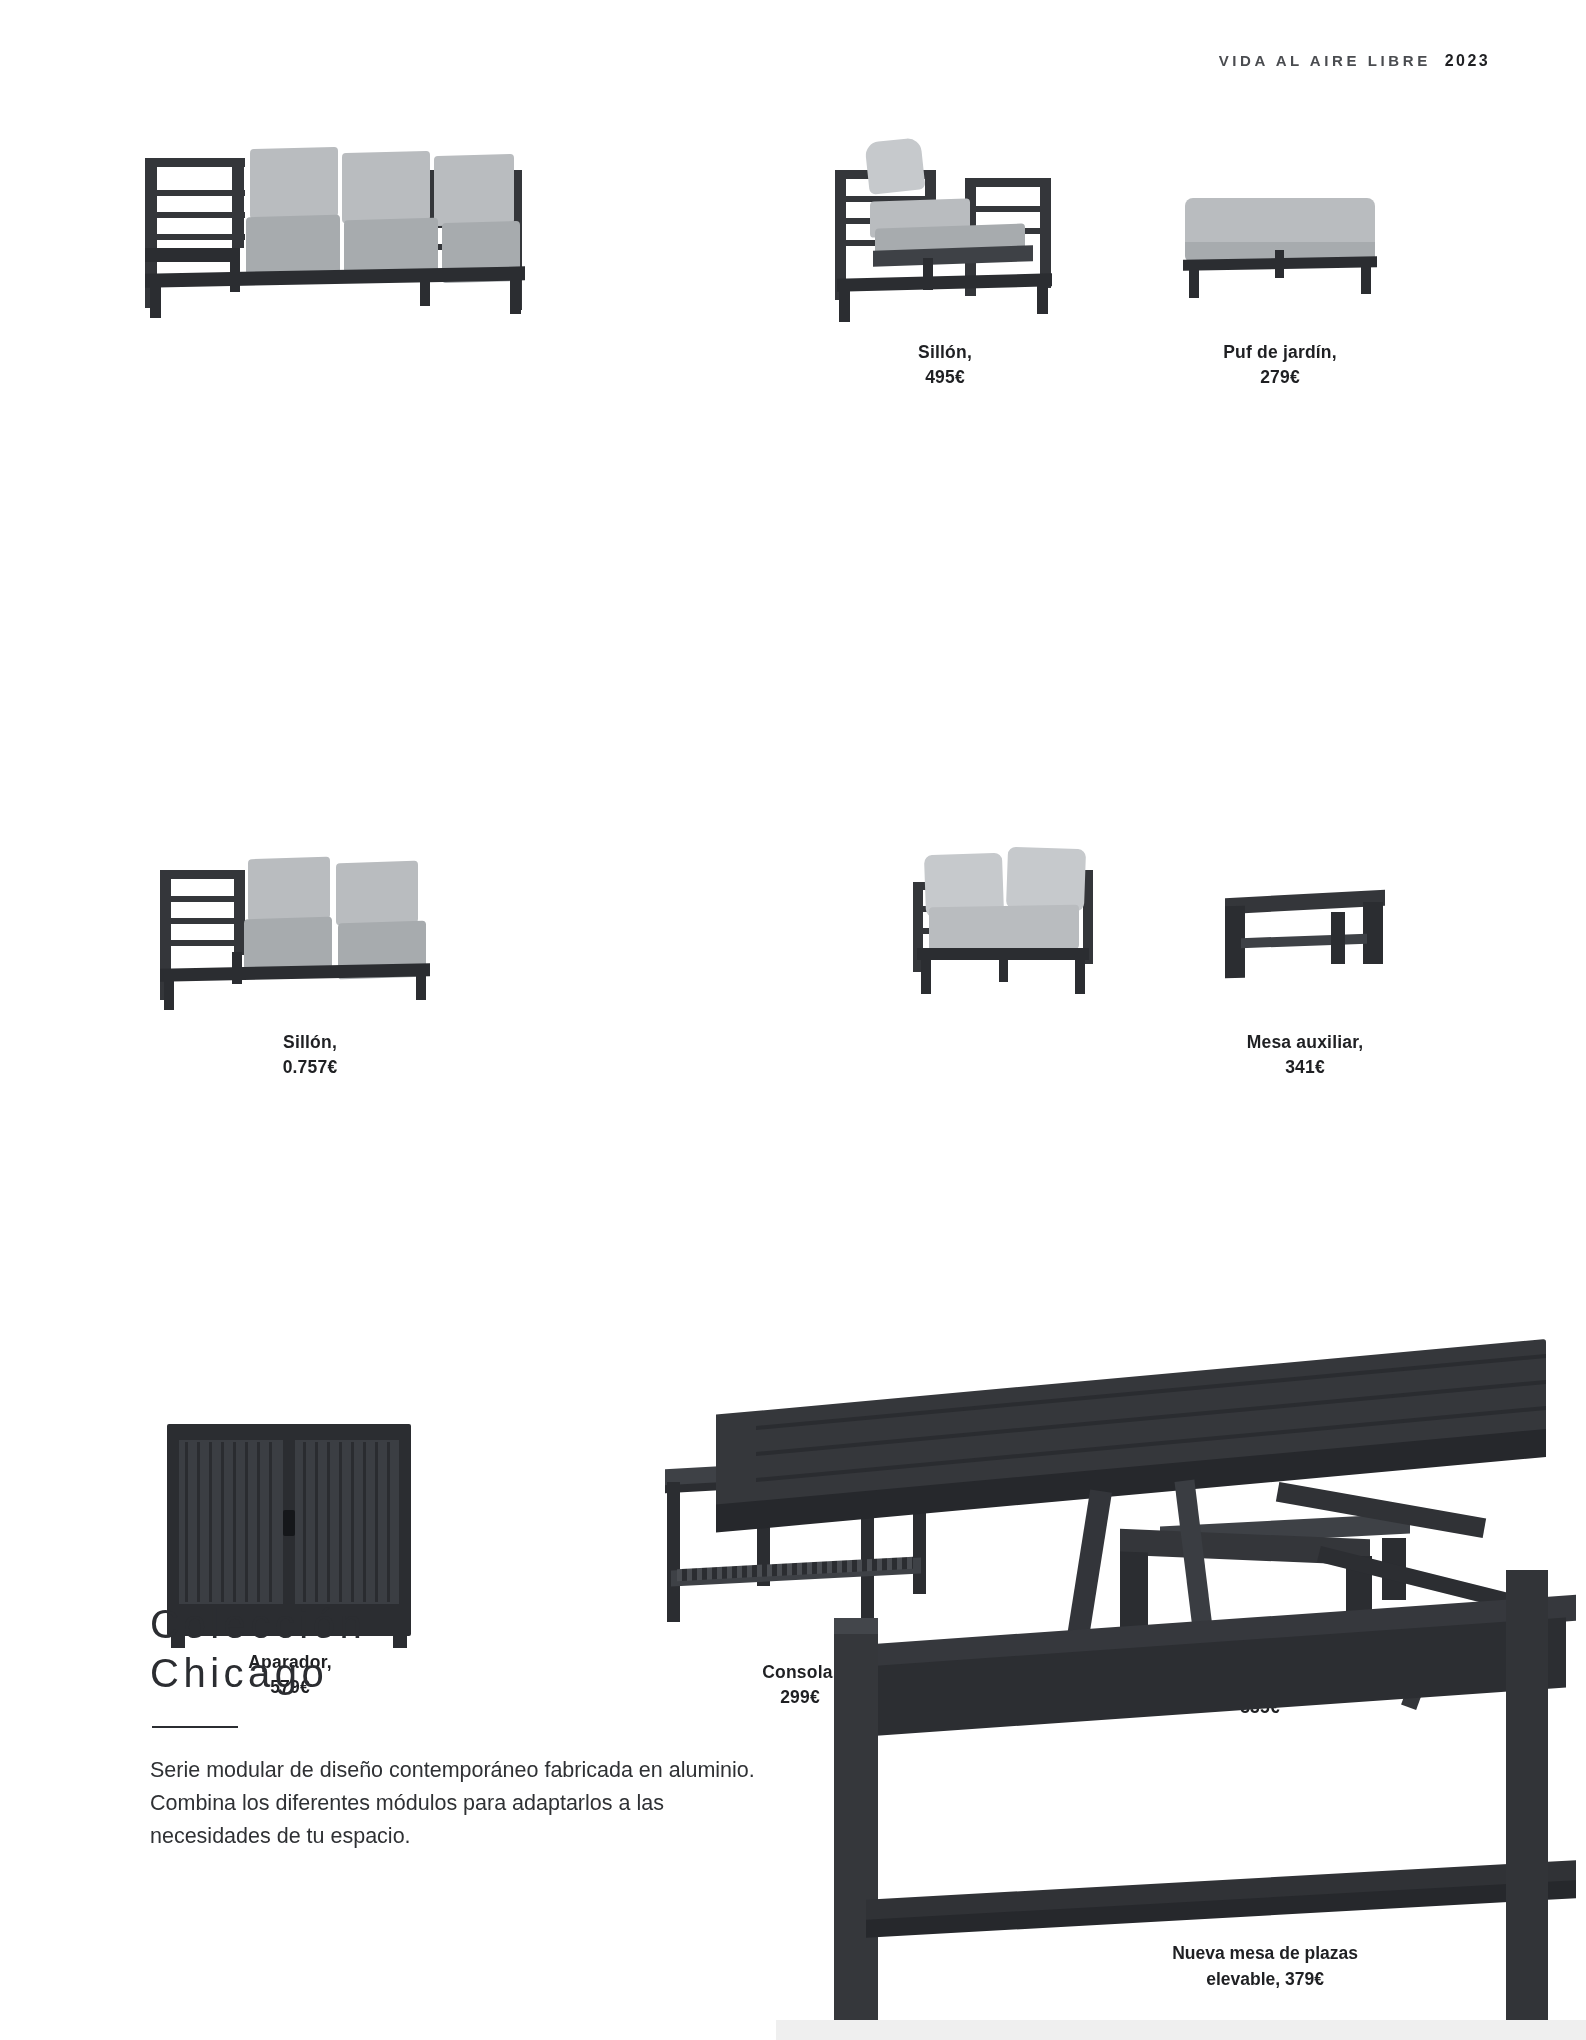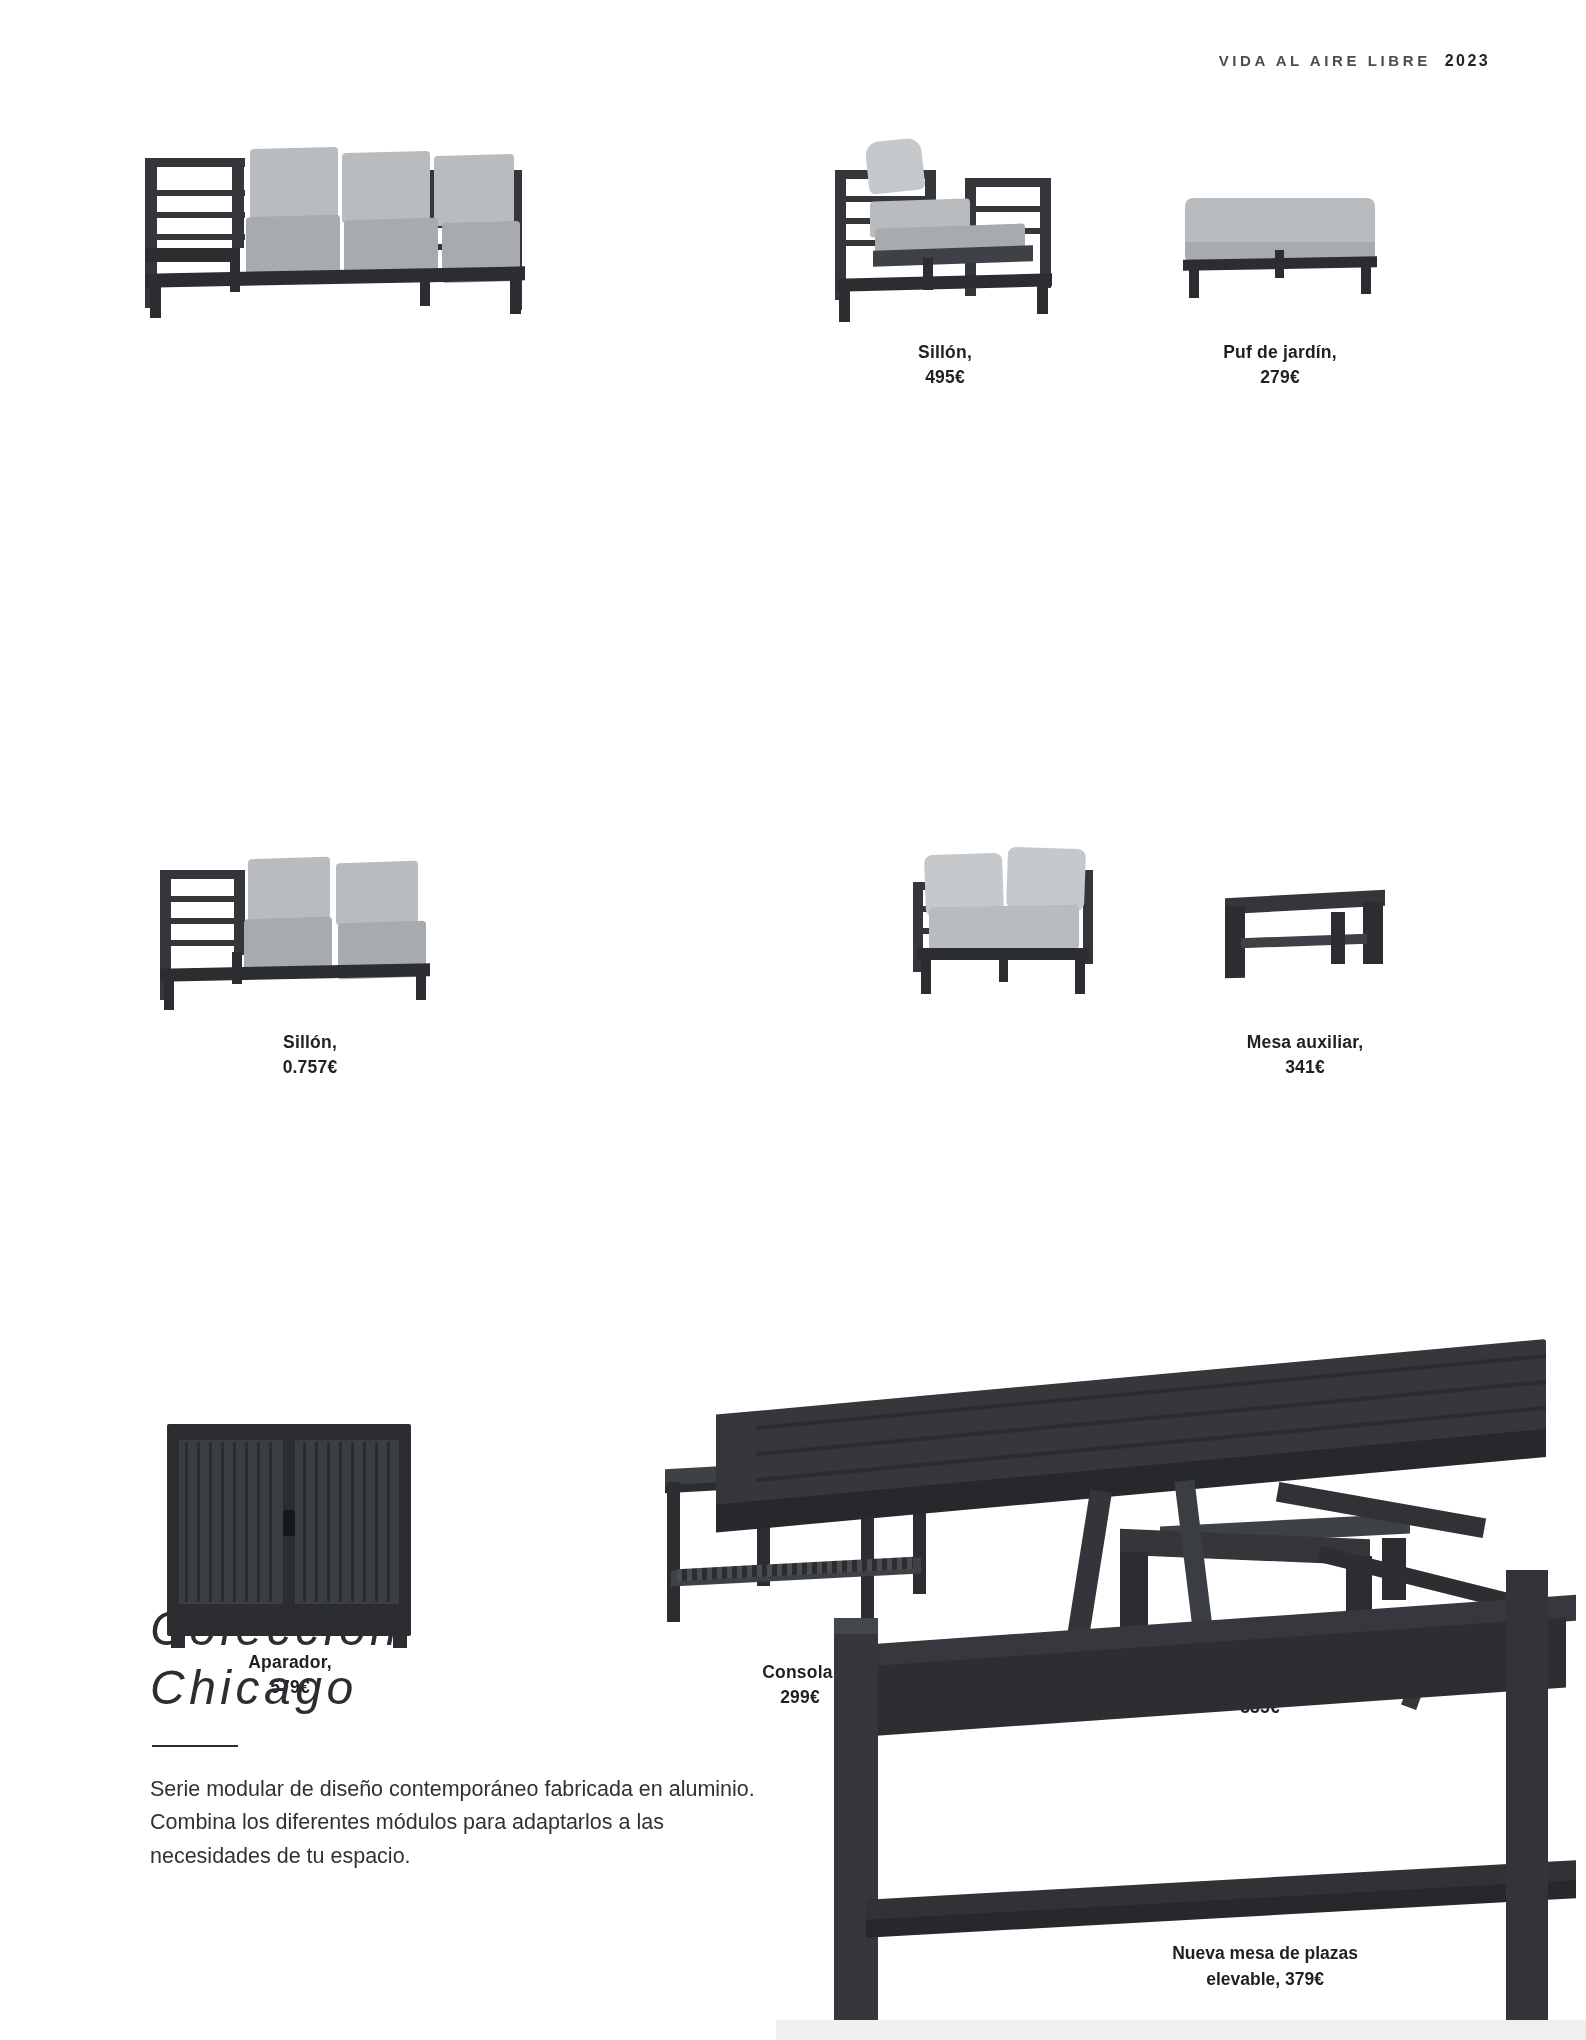--- a/index.html
+++ b/index.html
@@ -76,26 +76,25 @@
   .abs { position: absolute; }
 
   
   .collection {
     position: absolute;
     left: 150px;
     top: 1600px;
     width: 660px;
   }
   .collection-title {
-    font-size: 48px;
+    font-size: 40px;
     font-weight: 400;
     line-height: 1.22;
     letter-spacing: 4.5px;
     color: #2b2d31;
-    font-style: italic;
   }
   .rule {
     width: 86px;
     height: 2px;
     background: #2b2d31;
     margin: 28px 0 26px 2px;
   }
   .collection-desc {
     font-size: 21.5px;
     line-height: 1.55;

